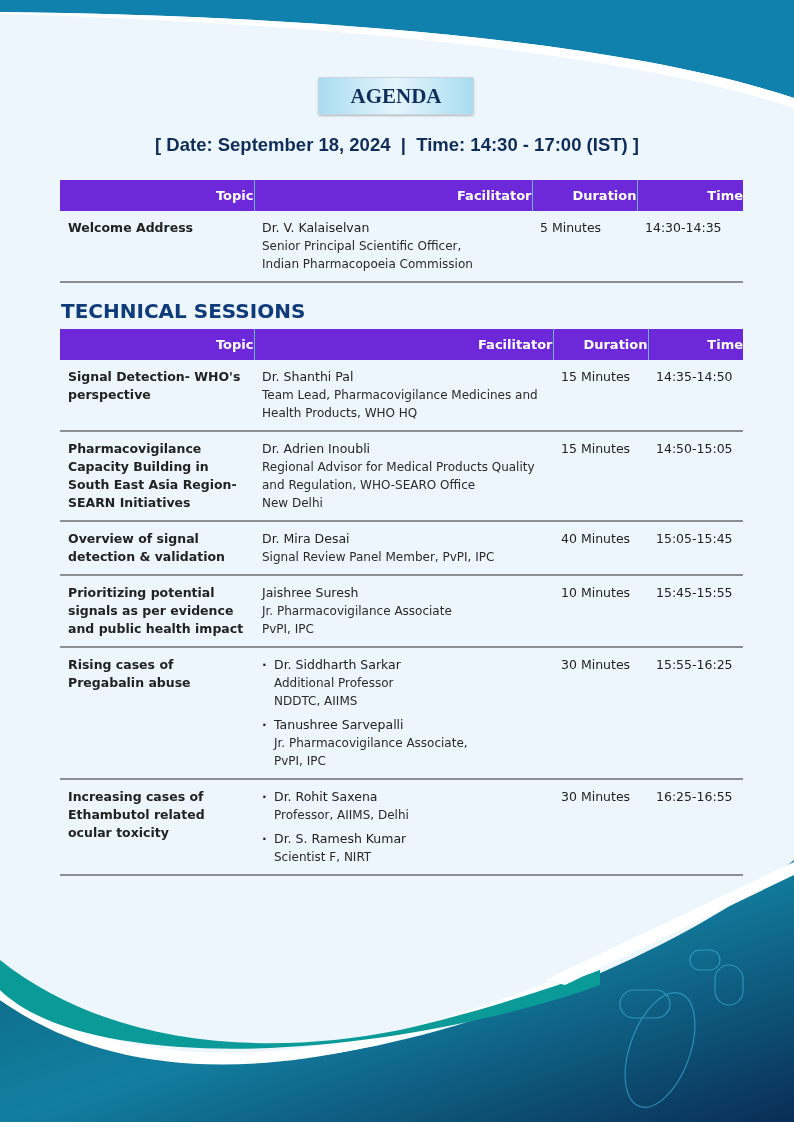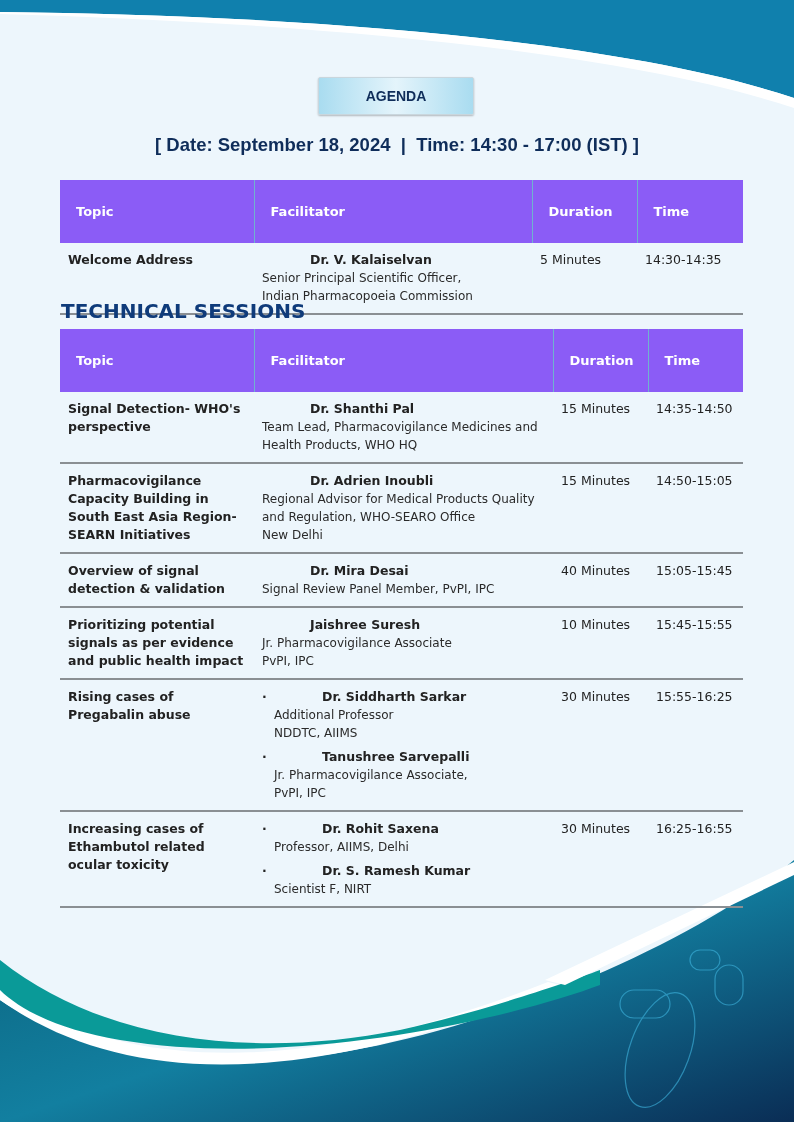--- a/index.html
+++ b/index.html
@@ -3,29 +3,29 @@
 <meta charset="utf-8">
 <style>
   html,body{margin:0;padding:0;}
   body{width:794px;height:1122px;position:relative;overflow:hidden;background:#edf6fc;font-family:"DejaVu Sans",sans-serif;}
   .bg{position:absolute;left:0;top:0;width:794px;height:1122px;z-index:0;}
   .content{position:absolute;left:0;top:0;width:794px;height:1122px;z-index:1;}
   .agenda-badge{position:absolute;left:318px;top:77px;width:154px;height:36px;border-radius:2px;
     background:linear-gradient(90deg,#a9dcf0 0%,#e4f4fb 50%,#a9dcf0 100%);
     border:1px solid #c9d6dd;box-shadow:0 1px 2px rgba(0,0,0,0.25);
     display:flex;align-items:center;justify-content:center;}
-  .agenda-badge span{font-family:Liberation Sans, sans-serif;font-weight:bold;font-size:14px;color:#0f2d5a;}
+  .agenda-badge span{font-family:Liberation Serif, serif;font-weight:bold;font-size:21px;color:#0f2d5a;}
   .date-line{position:absolute;left:0;width:794px;top:134px;text-align:center;font-family:"Liberation Sans",sans-serif;font-weight:bold;font-size:18.5px;color:#0f2d5a;}
   table{position:absolute;left:60px;border-collapse:collapse;width:683px;table-layout:fixed;}
-  th{background:#8b5cf6;color:#fff;font-size:13px;font-weight:bold;height:31px;padding:16px;border-right:1px solid #6fb2cf;text-align:left;}
+  th{background:#6d28d9;color:#fff;font-size:13px;font-weight:bold;height:31px;padding:0;border-right:1px solid #6fb2cf;text-align:right;}
   th:last-child{border-right:none;}
   td{vertical-align:top;font-size:12.5px;color:#222;padding:8px 8px 8px 8px;line-height:18px;}
   tr.row td{border-bottom:2.5px solid #8a8f93;}
   .topic{font-weight:bold;}
-  .name{font-weight:bold;margin-left:48px;}
+  .name{font-weight:normal;}
   .sub{font-size:12px;color:#2a2a2a;}
   .bul{display:flex;}
   .bul .dot{width:12px;flex:none;}
   .section-title{position:absolute;left:61px;top:299px;font-size:20px;font-weight:bold;color:#0f3b7a;}
   .dur{white-space:nowrap;}
 </style>
 </head>
 <body>
 
 <svg class="bg" viewBox="0 0 794 1122" width="794" height="1122">

